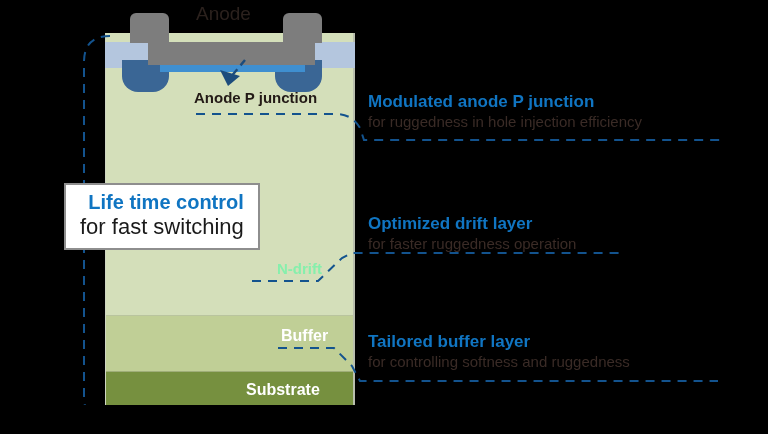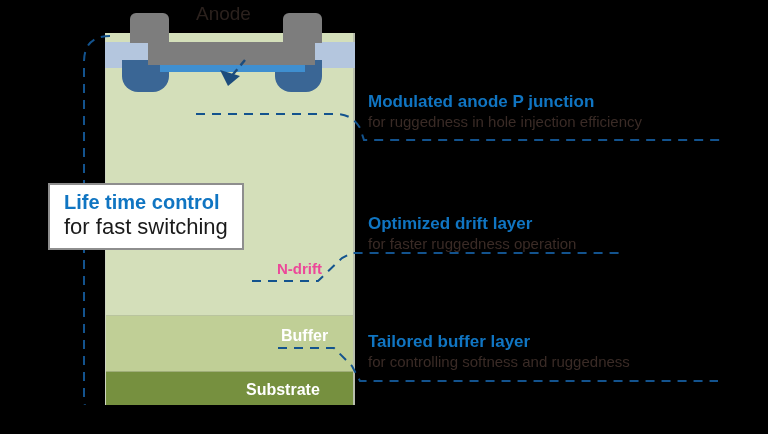--- a/index.html
+++ b/index.html
@@ -24,35 +24,35 @@
   .ox-left{position:absolute;left:105px;top:42px;width:48px;height:26px;background:#b4c6de;border-radius:0 3px 3px 0;}
   .ox-right{position:absolute;left:285px;top:42px;width:70px;height:26px;background:#b4c6de;border-radius:3px 0 0 3px;}
   .pj-bar{position:absolute;left:160px;top:60px;width:145px;height:12px;background:#3f8fd0;}
   .pw-left{left:122px;border-radius:0 0 16px 16px;}
   .pw-right{left:275px;border-radius:0 0 16px 16px;}
 
   
   .lbl{position:absolute;white-space:nowrap;}
   .lbl-anode{left:196px;top:3px;font-size:19px;color:#2b211d;font-weight:400;}
   .lbl-apj{left:194px;top:89px;font-size:15px;font-weight:bold;color:#231a16;}
-  .lbl-ndrift{left:277px;top:260px;font-size:15px;font-weight:bold;color:#ec4899;}
+  .lbl-ndrift{left:277px;top:260px;font-size:15px;font-weight:bold;color:#86efac;}
   .lbl-buffer{left:281px;top:327px;font-size:16px;font-weight:bold;color:#ffffff;}
   .lbl-substrate{left:246px;top:381px;font-size:16px;font-weight:bold;color:#ffffff;}
 
   
   .feat{position:absolute;left:368px;white-space:nowrap;}
   .feat .ft-title{font-size:17px;font-weight:bold;color:#1075c2;line-height:1.25;}
   .feat .ft-sub{font-size:15px;color:#3a2b26;line-height:1.3;}
   .f1{top:91px;}
   .f2{top:201px;margin-top:12px;}
   .f3{top:331px;}
 
   
-  .callout{position:absolute;left:48px;top:183px;background:#ffffff;
-    border:2px solid #8e8e8e;padding:6px 14px 8px 14px;text-align:left;}
+  .callout{position:absolute;left:64px;top:183px;background:#ffffff;
+    border:2px solid #8e8e8e;padding:6px 14px 8px 14px;text-align:right;}
   .co-t1{font-size:20px;font-weight:bold;color:#1075c2;line-height:1.15;}
   .co-t2{font-size:22px;color:#1a1a1a;line-height:1.2;}
 
   svg.over{position:absolute;left:0;top:0;width:768px;height:434px;pointer-events:none;}
 </style>
 </head>
 <body>
 
 <div id="root">
 
@@ -66,20 +66,21 @@
   <div class="ox-left"></div>
   <div class="ox-right"></div>
   <div class="pw-left p-well" style="position:absolute;top:60px;left:122px;width:47px;height:32px;background:#3a6695;border-radius:0 0 16px 16px;"></div>
   <div class="pw-right p-well" style="position:absolute;top:60px;left:275px;width:47px;height:32px;background:#3a6695;border-radius:0 0 16px 16px;"></div>
   <div class="pj-bar"></div>
   <div class="metal-post mp-left"></div>
   <div class="metal-post mp-right"></div>
   <div class="metal-bar"></div>
 
   <div class="lbl lbl-anode">Anode</div>
+  <div class="lbl lbl-apj">Anode P junction</div>
   <div class="lbl lbl-ndrift">N-drift</div>
   <div class="lbl lbl-buffer">Buffer</div>
   <div class="lbl lbl-substrate">Substrate</div>
 
   <svg class="over" viewBox="0 0 768 434">
 
     <path d="M110 36 Q84 36 84 62 L84 398 Q84 420 110 420" fill="none" stroke="#13538e" stroke-width="2" stroke-dasharray="9,7"></path>
 
     <path d="M245 60 L230 78" fill="none" stroke="#1c4c7c" stroke-width="2.4" stroke-dasharray="7,5"></path>
     <path d="M228 86 L220 70 L240 76 Z" fill="#1c4c7c"></path>

